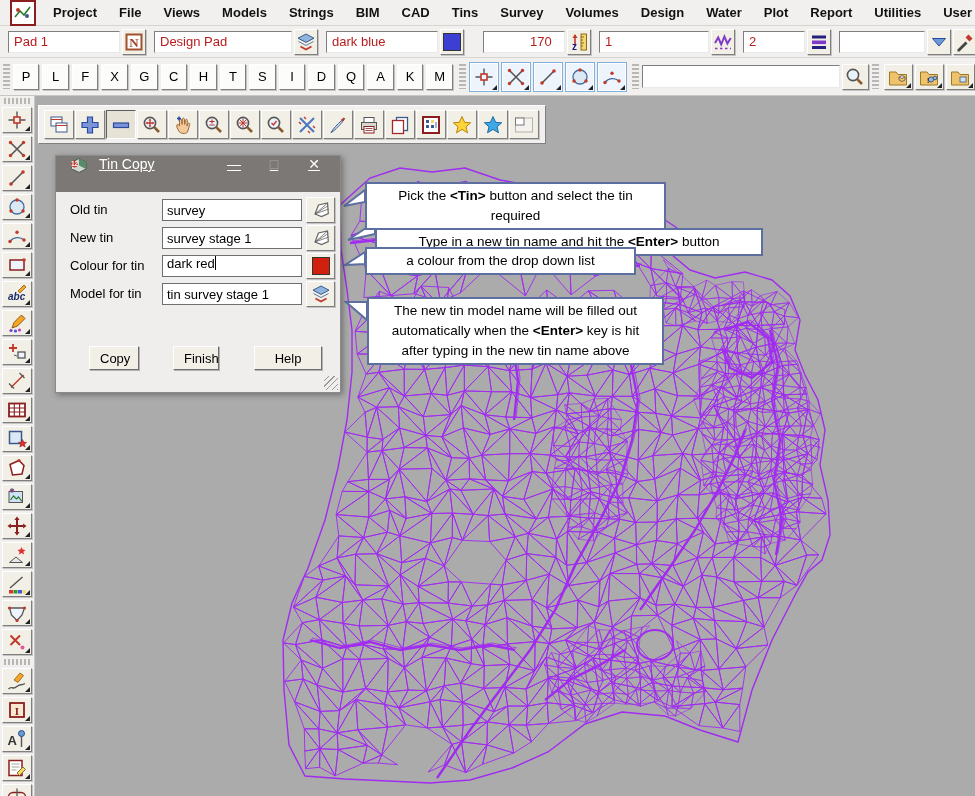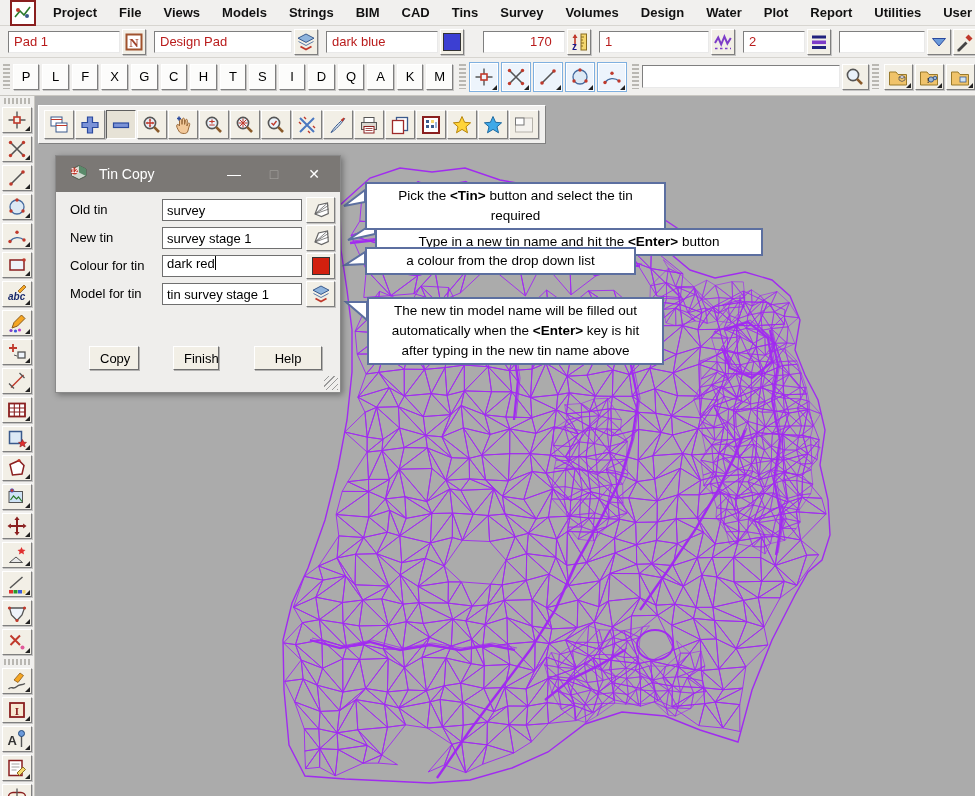--- a/index.html
+++ b/index.html
@@ -34,21 +34,21 @@
   
   #lefttb{position:absolute;left:0;top:96px;width:34px;height:700px;background:#F1F0EE;z-index:4;
           border-right:1px solid #c9c7c2;}
   #lefttb .btn3d{width:30px;height:26px;margin:1px 0 1px 2px;}
   #lefttb .vsep{width:26px;height:6px;margin:2px 0 2px 4px;background:repeating-linear-gradient(90deg,#b9b7b2 0 2px,transparent 2px 4px);}
   
   .search-input{width:205px;height:23px;}
   
   #dialog{position:absolute;left:55px;top:155px;width:286px;height:238px;background:#EFEEEC;z-index:10;
           border:1px solid #8a8a8a;box-shadow:2px 2px 6px rgba(0,0,0,.35);box-sizing:border-box;}
-  #dlg-title{height:36px;background:#7B7875;display:flex;align-items:center;color:#fff;font-size:14px;}
+  #dlg-title{height:36px;background:#7B7875;display:flex;align-items:flex-start;color:#fff;font-size:14px;text-decoration:underline;}
   #dlg-title .dicon{margin:0 9px 0 12px;}
   #dlg-title .ctl{width:40px;text-align:center;font-size:14px;cursor:default;}
   #dlg-title .spacer{flex:1;}
   .dlg-row{position:absolute;left:0;width:100%;height:26px;}
   .dlg-label{position:absolute;left:14px;top:4px;font-size:13px;color:#000;}
   .dlg-input{position:absolute;left:106px;top:1px;width:140px;height:22px;border:1px solid #6f6f6f;background:#fff;
              font:13px "Liberation Sans",sans-serif;padding:0 4px;box-sizing:border-box;}
   .dlg-btn-icon{position:absolute;left:250px;top:-1px;width:29px;height:26px;}
   .dlg-status{position:absolute;left:8px;top:157px;width:270px;height:23px;background:#F0EFED;
               border:1px solid;border-color:#808080 #ffffff #ffffff #808080;font-size:13px;

